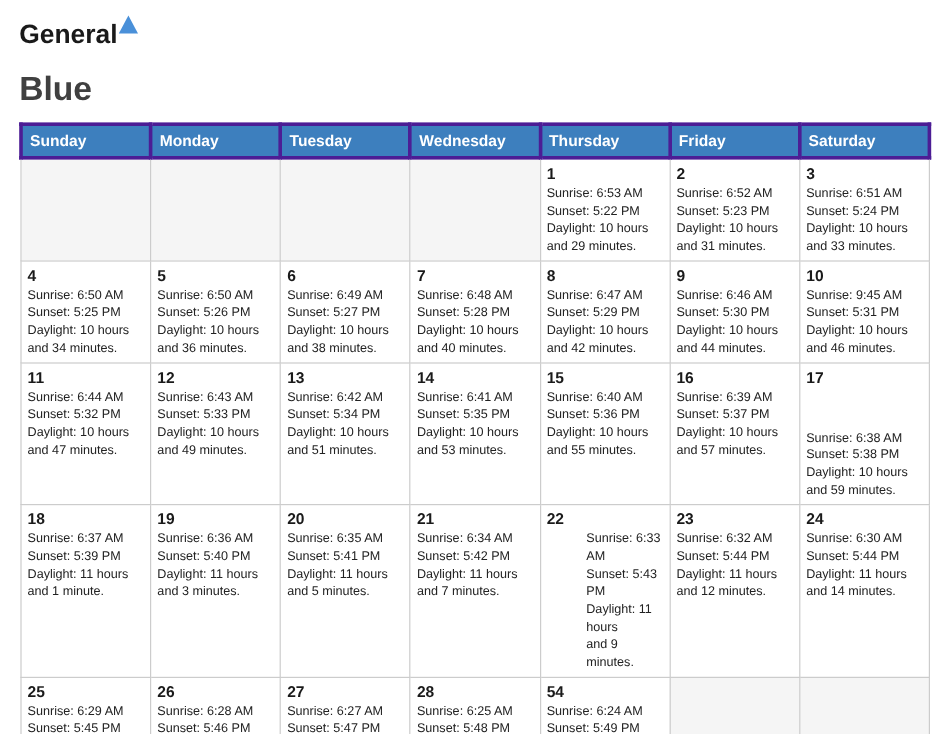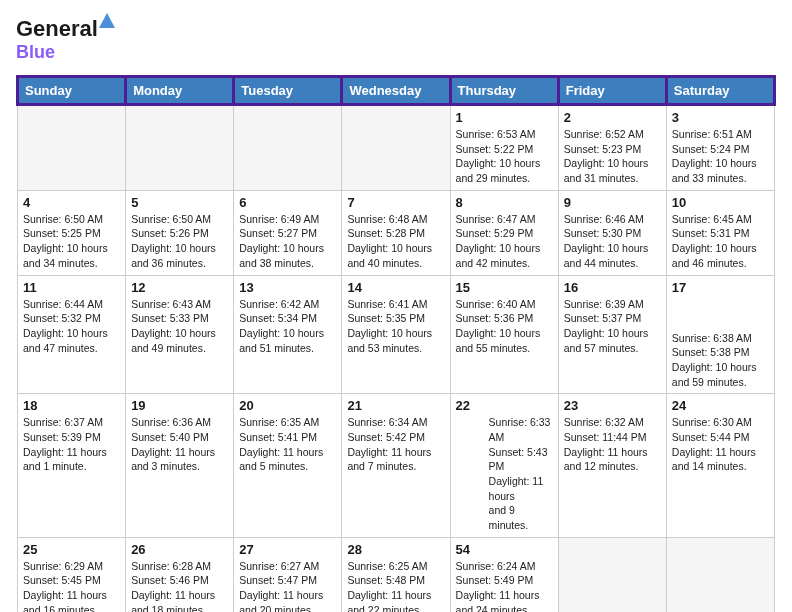--- a/index.html
+++ b/index.html
@@ -81,21 +81,21 @@
 
 <div class="page">
   <div class="header">
     <div class="logo">
       <div style="position:relative; display:inline-block;">
         <span style="font-size:22px; font-weight:bold; color:#1a1a1a;">General</span>
         <svg style="position:absolute; top:-4px; right:-18px;" width="18" height="18" viewBox="0 0 18 18">
           <polygon points="9,1 17,16 1,16" fill="#4a90d9"></polygon>
         </svg>
       </div>
-      <div style="font-size:18px; font-weight:bold; color:#8b5cf6; margin-top:0px;">Blue</div>
+      <div style="font-size:28px; font-weight:bold; color:#404040; margin-top:16px;">Blue</div>
     </div>
     <div class="title-section">
       <div class="main-title"></div>
       <div class="subtitle"></div>
     </div>
   </div>
 
   <table class="calendar">
     <thead>
       <tr>
@@ -174,21 +174,21 @@
           </td>
           <td>
             <span class="day-number">9</span>
             <div class="day-info" style="white-space: pre-line;">Sunrise: 6:46 AM
 Sunset: 5:30 PM
 Daylight: 10 hours
 and 44 minutes.</div>
           </td>
           <td>
             <span class="day-number">10</span>
-            <div class="day-info" style="white-space: pre-line;">Sunrise: 6:45 AM
+            <div class="day-info" style="white-space: pre-line;">Sunrise: 9:45 AM
 Sunset: 5:31 PM
 Daylight: 10 hours
 and 46 minutes.</div>
           </td>
         </tr>
         <tr>
           <td>
             <span class="day-number">11</span>
             <div class="day-info" style="white-space: pre-line;">Sunrise: 6:44 AM
 Sunset: 5:32 PM
@@ -270,21 +270,21 @@
           <td>
             <span class="day-number">22</span>
             <div class="day-info" style="white-space: pre-line; margin-left: 33px;">Sunrise: 6:33 AM
 Sunset: 5:43 PM
 Daylight: 11 hours
 and 9 minutes.</div>
           </td>
           <td>
             <span class="day-number">23</span>
             <div class="day-info" style="white-space: pre-line;">Sunrise: 6:32 AM
-Sunset: 11:44 PM
+Sunset: 5:44 PM
 Daylight: 11 hours
 and 12 minutes.</div>
           </td>
           <td>
             <span class="day-number">24</span>
             <div class="day-info" style="white-space: pre-line;">Sunrise: 6:30 AM
 Sunset: 5:44 PM
 Daylight: 11 hours
 and 14 minutes.</div>
           </td>

